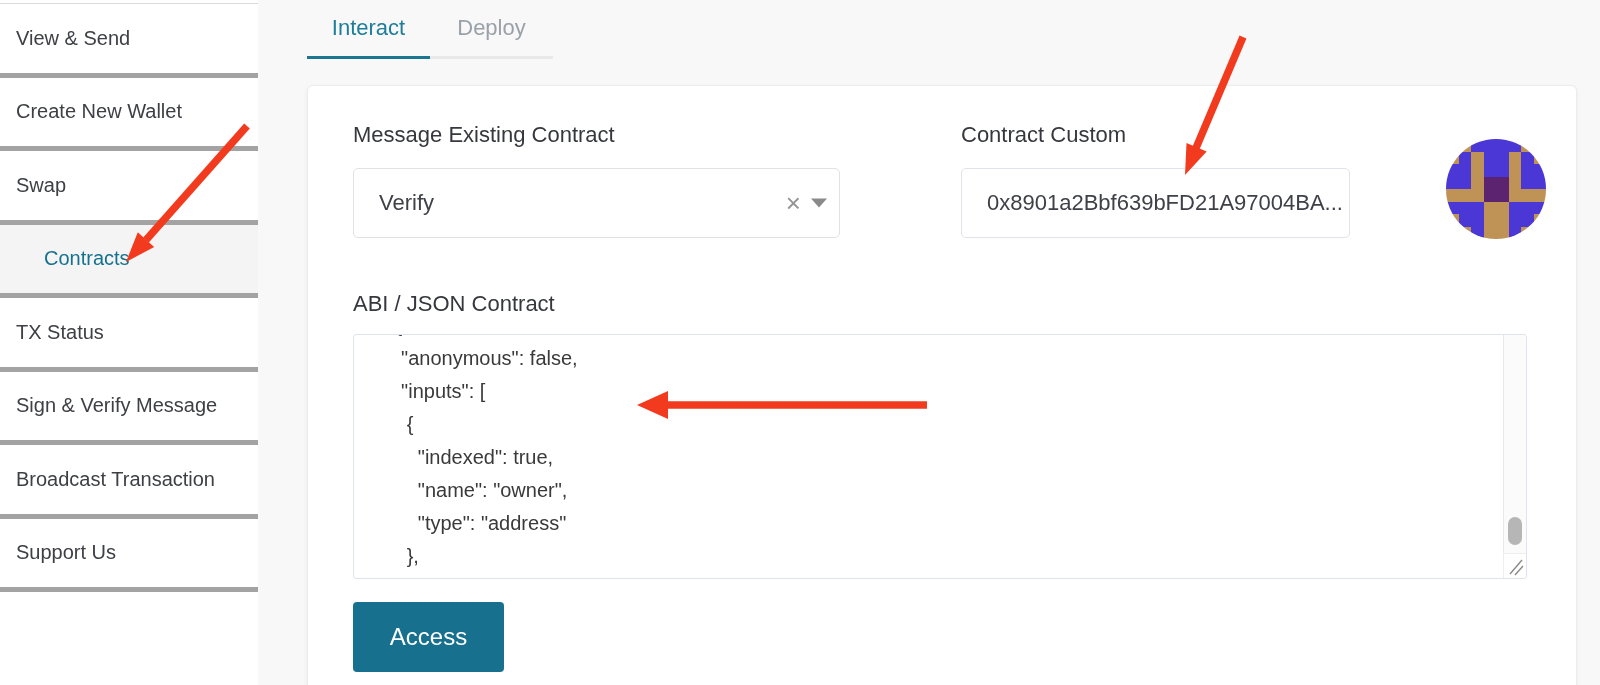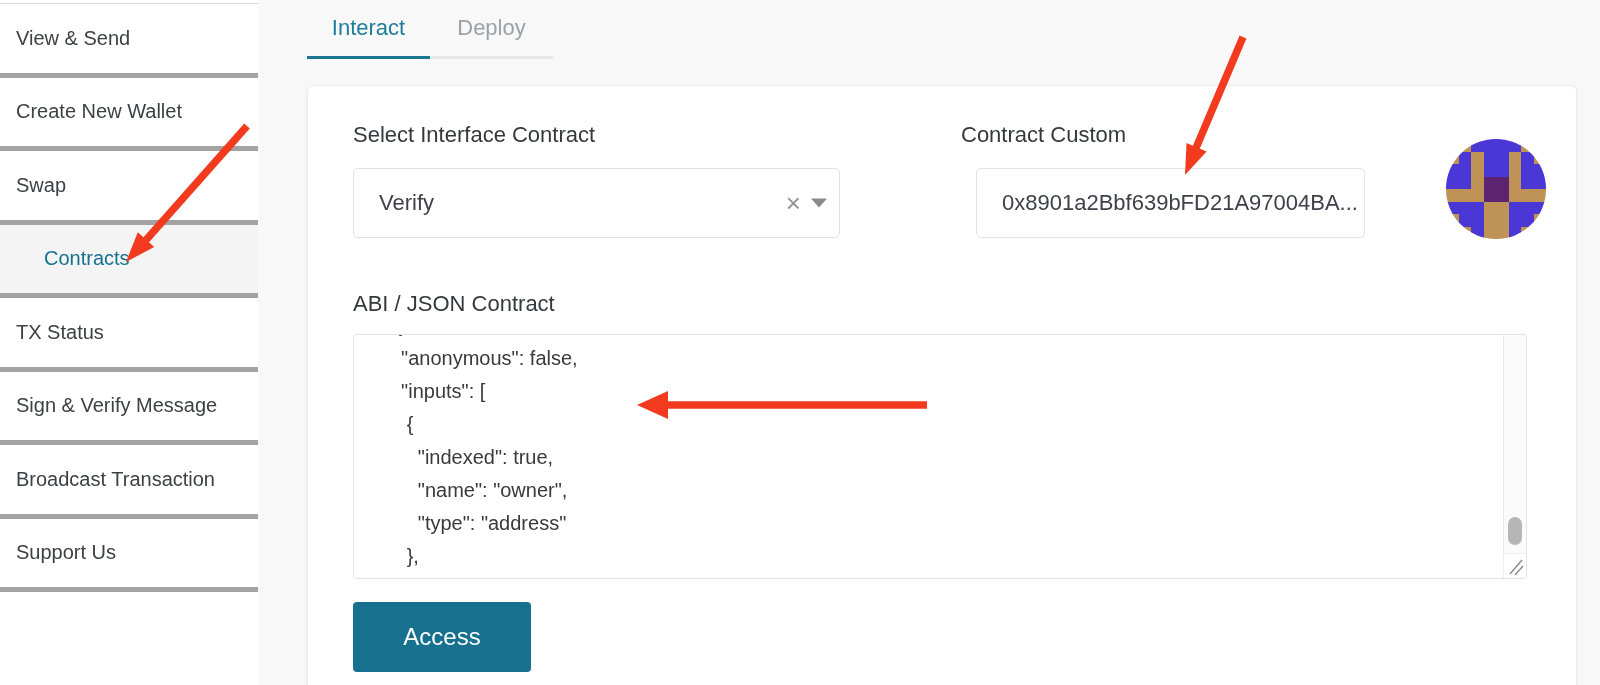--- a/index.html
+++ b/index.html
@@ -54,21 +54,21 @@
   .caret {
     position:absolute; right:12px; top:50%; transform:translateY(-50%);
     width:0; height:0; border-left:8px solid transparent; border-right:8px solid transparent;
     border-top:9px solid #8a8a8a; cursor:pointer;
   }
 
   .addr-input {
     position:absolute; left:653px; top:82px; width:389px; height:70px;
     border:1px solid #e0e4ea; border-radius:5px; background:#fff;
     padding-left:25px; font-size:22px; color:#3f4148;
-    font-family:"Liberation Sans", sans-serif; outline:none;margin-left:15px;
+    font-family:"Liberation Sans", sans-serif; outline:none;
   }
 
   .identicon {
     position:absolute; left:1138px; top:53px; width:100px; height:100px;
     border-radius:50%; overflow:hidden;
     display:grid; grid-template-columns:repeat(8,1fr); grid-template-rows:repeat(8,1fr);
     box-shadow:inset 0 0 2px rgba(0,0,0,.15);
   }
 
   
@@ -90,21 +90,21 @@
     position:absolute; left:4px; top:182px; width:14px; height:28px;
     background:#b6b6b6; border-radius:7px;
   }
   .resize-corner {
     position:absolute; right:0; bottom:0; width:23px; height:25px;
     background:#fff; border-left:1px solid #eee; border-top:1px solid #eee;
   }
 
   
   .access-btn {
-    position:absolute; left:45px; top:516px; width:178px; height:70px;
+    position:absolute; left:45px; top:516px; width:151px; height:70px;
     background:#16708e; color:#ffffff; font-size:24px;
     border:none; border-radius:4px; cursor:pointer;
     font-family:"Liberation Sans", sans-serif;
   }
 
   
   .arrows-overlay { position:absolute; left:0; top:0; width:1600px; height:685px; pointer-events:none; }
 </style>
 </head>
 <body>
@@ -142,21 +142,21 @@
   <div class="tab active">
     <span>Interact</span>
   </div>
   <div class="tab inactive">
     <span>Deploy</span>
   </div>
 </div>
 
 <section class="card">
 
-  <div class="field-label" style="left:45px; top:36px;">Select Interface Contract</div>
+  <div class="field-label" style="left:45px; top:36px;">Message Existing Contract</div>
 
   <div class="select-box">
     <span class="select-value">Verify</span>
     <span class="clear-x">×</span>
     <span class="caret"></span>
   </div>
 
   <div class="field-label" style="left:653px; top:36px;">Contract Custom</div>
 
   <input class="addr-input" readonly="" value="0x8901a2Bbf639bFD21A97004BA..." style="">

